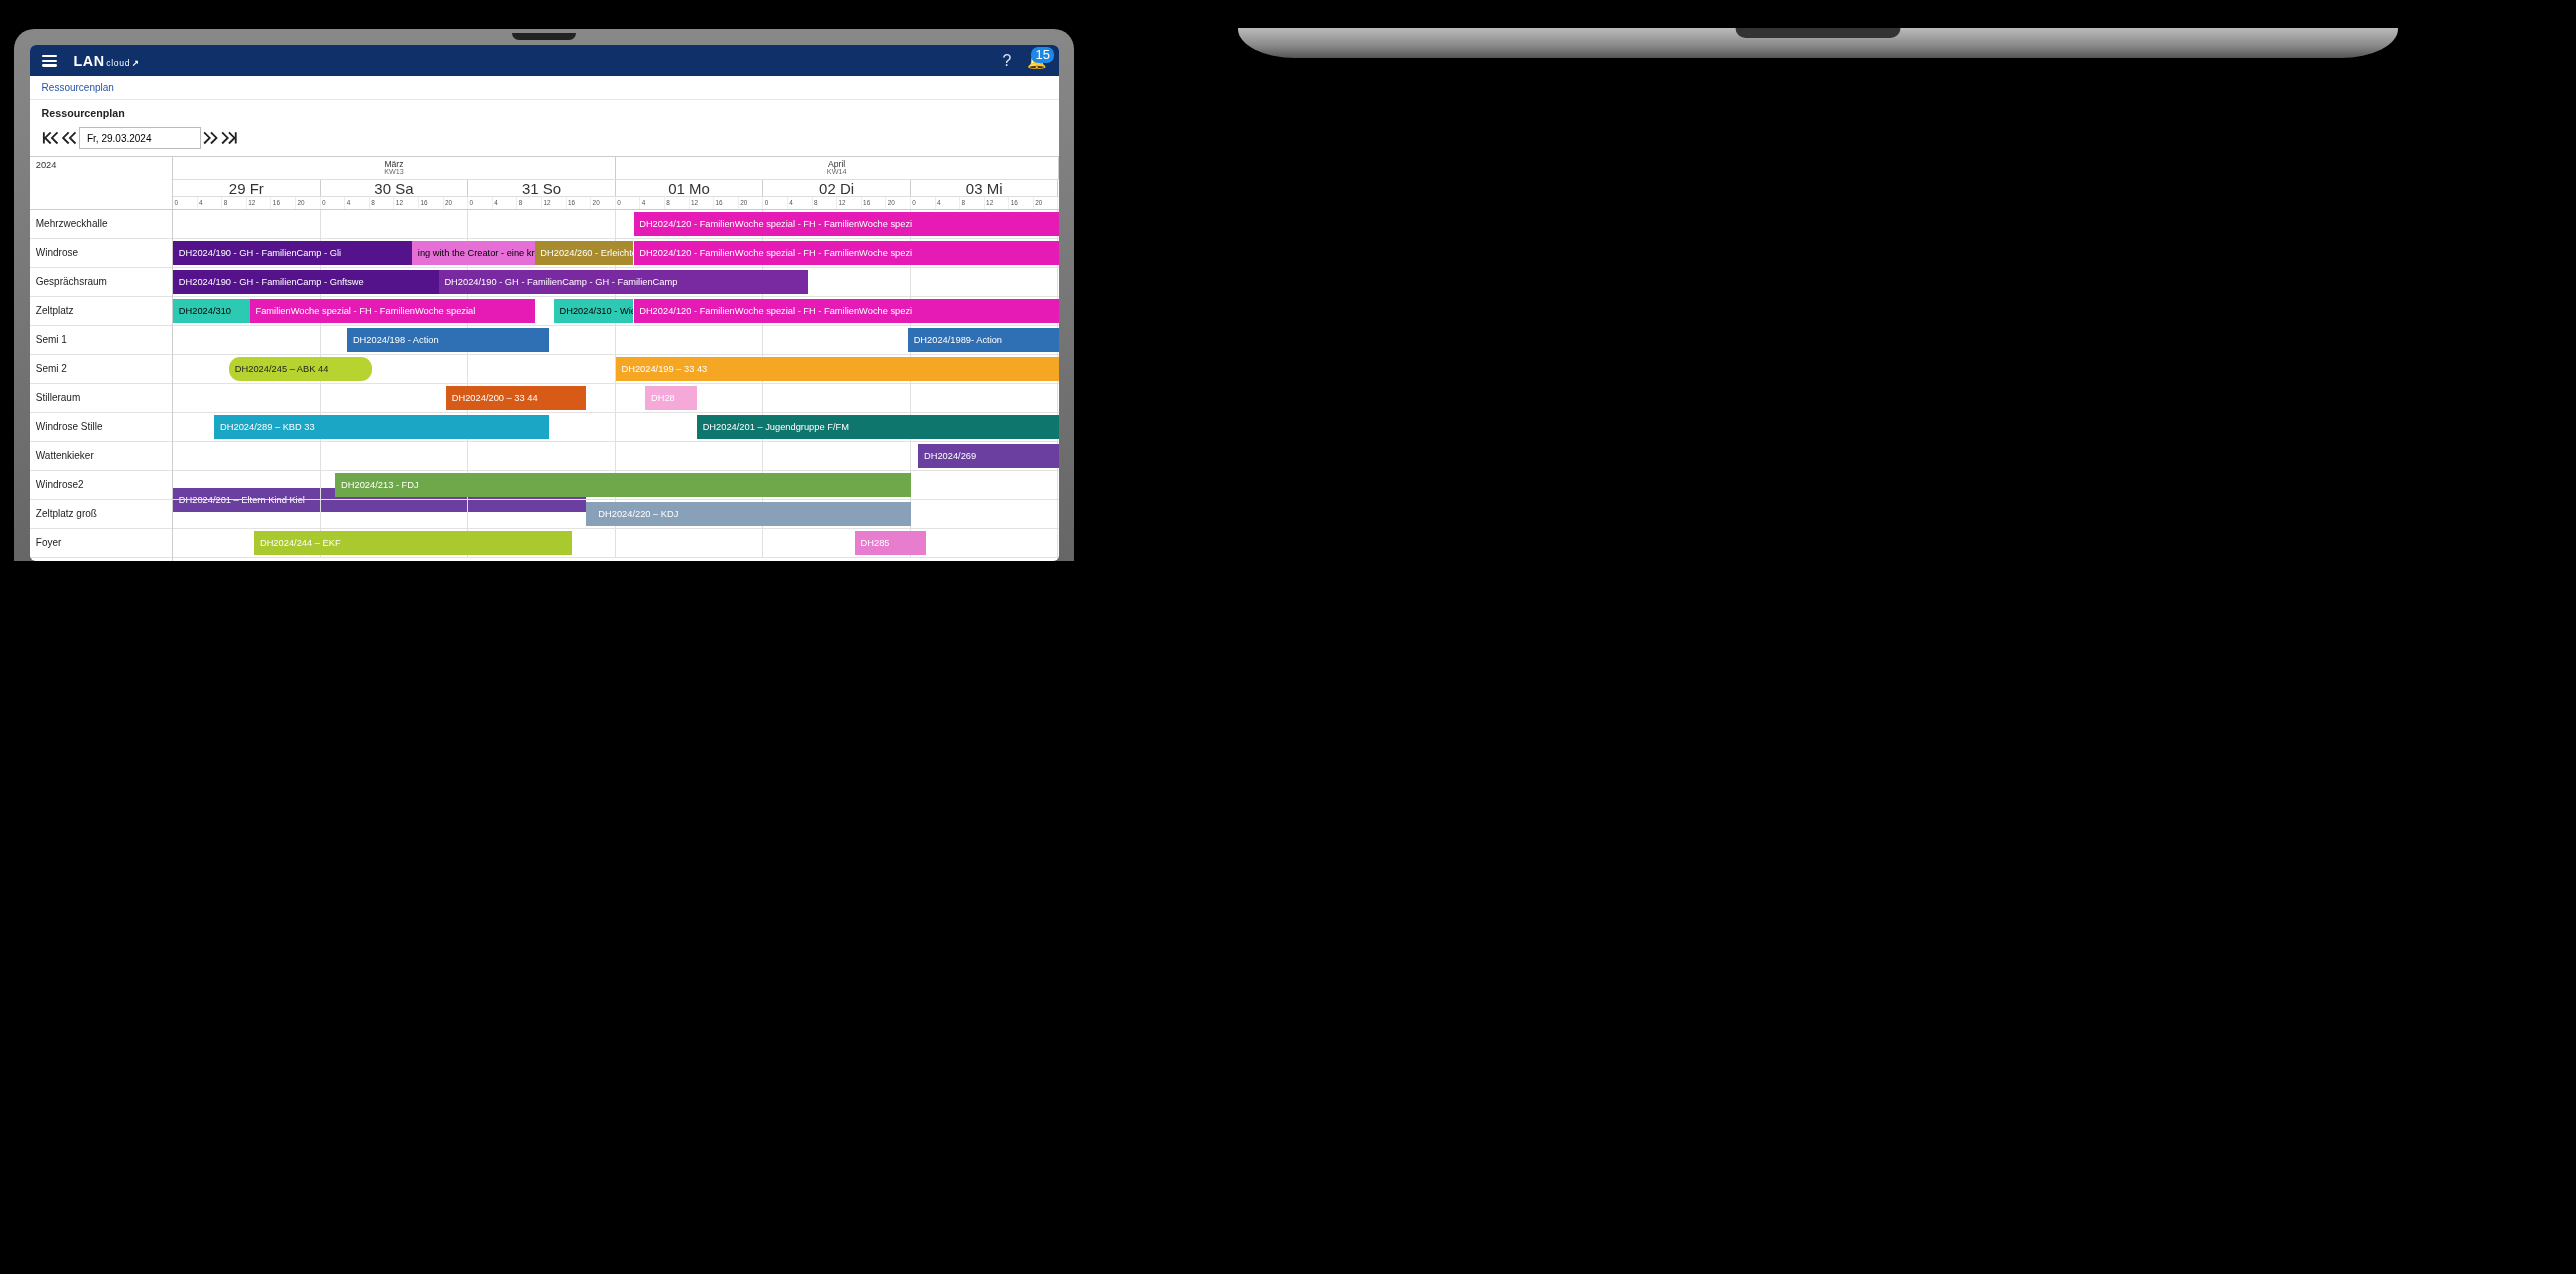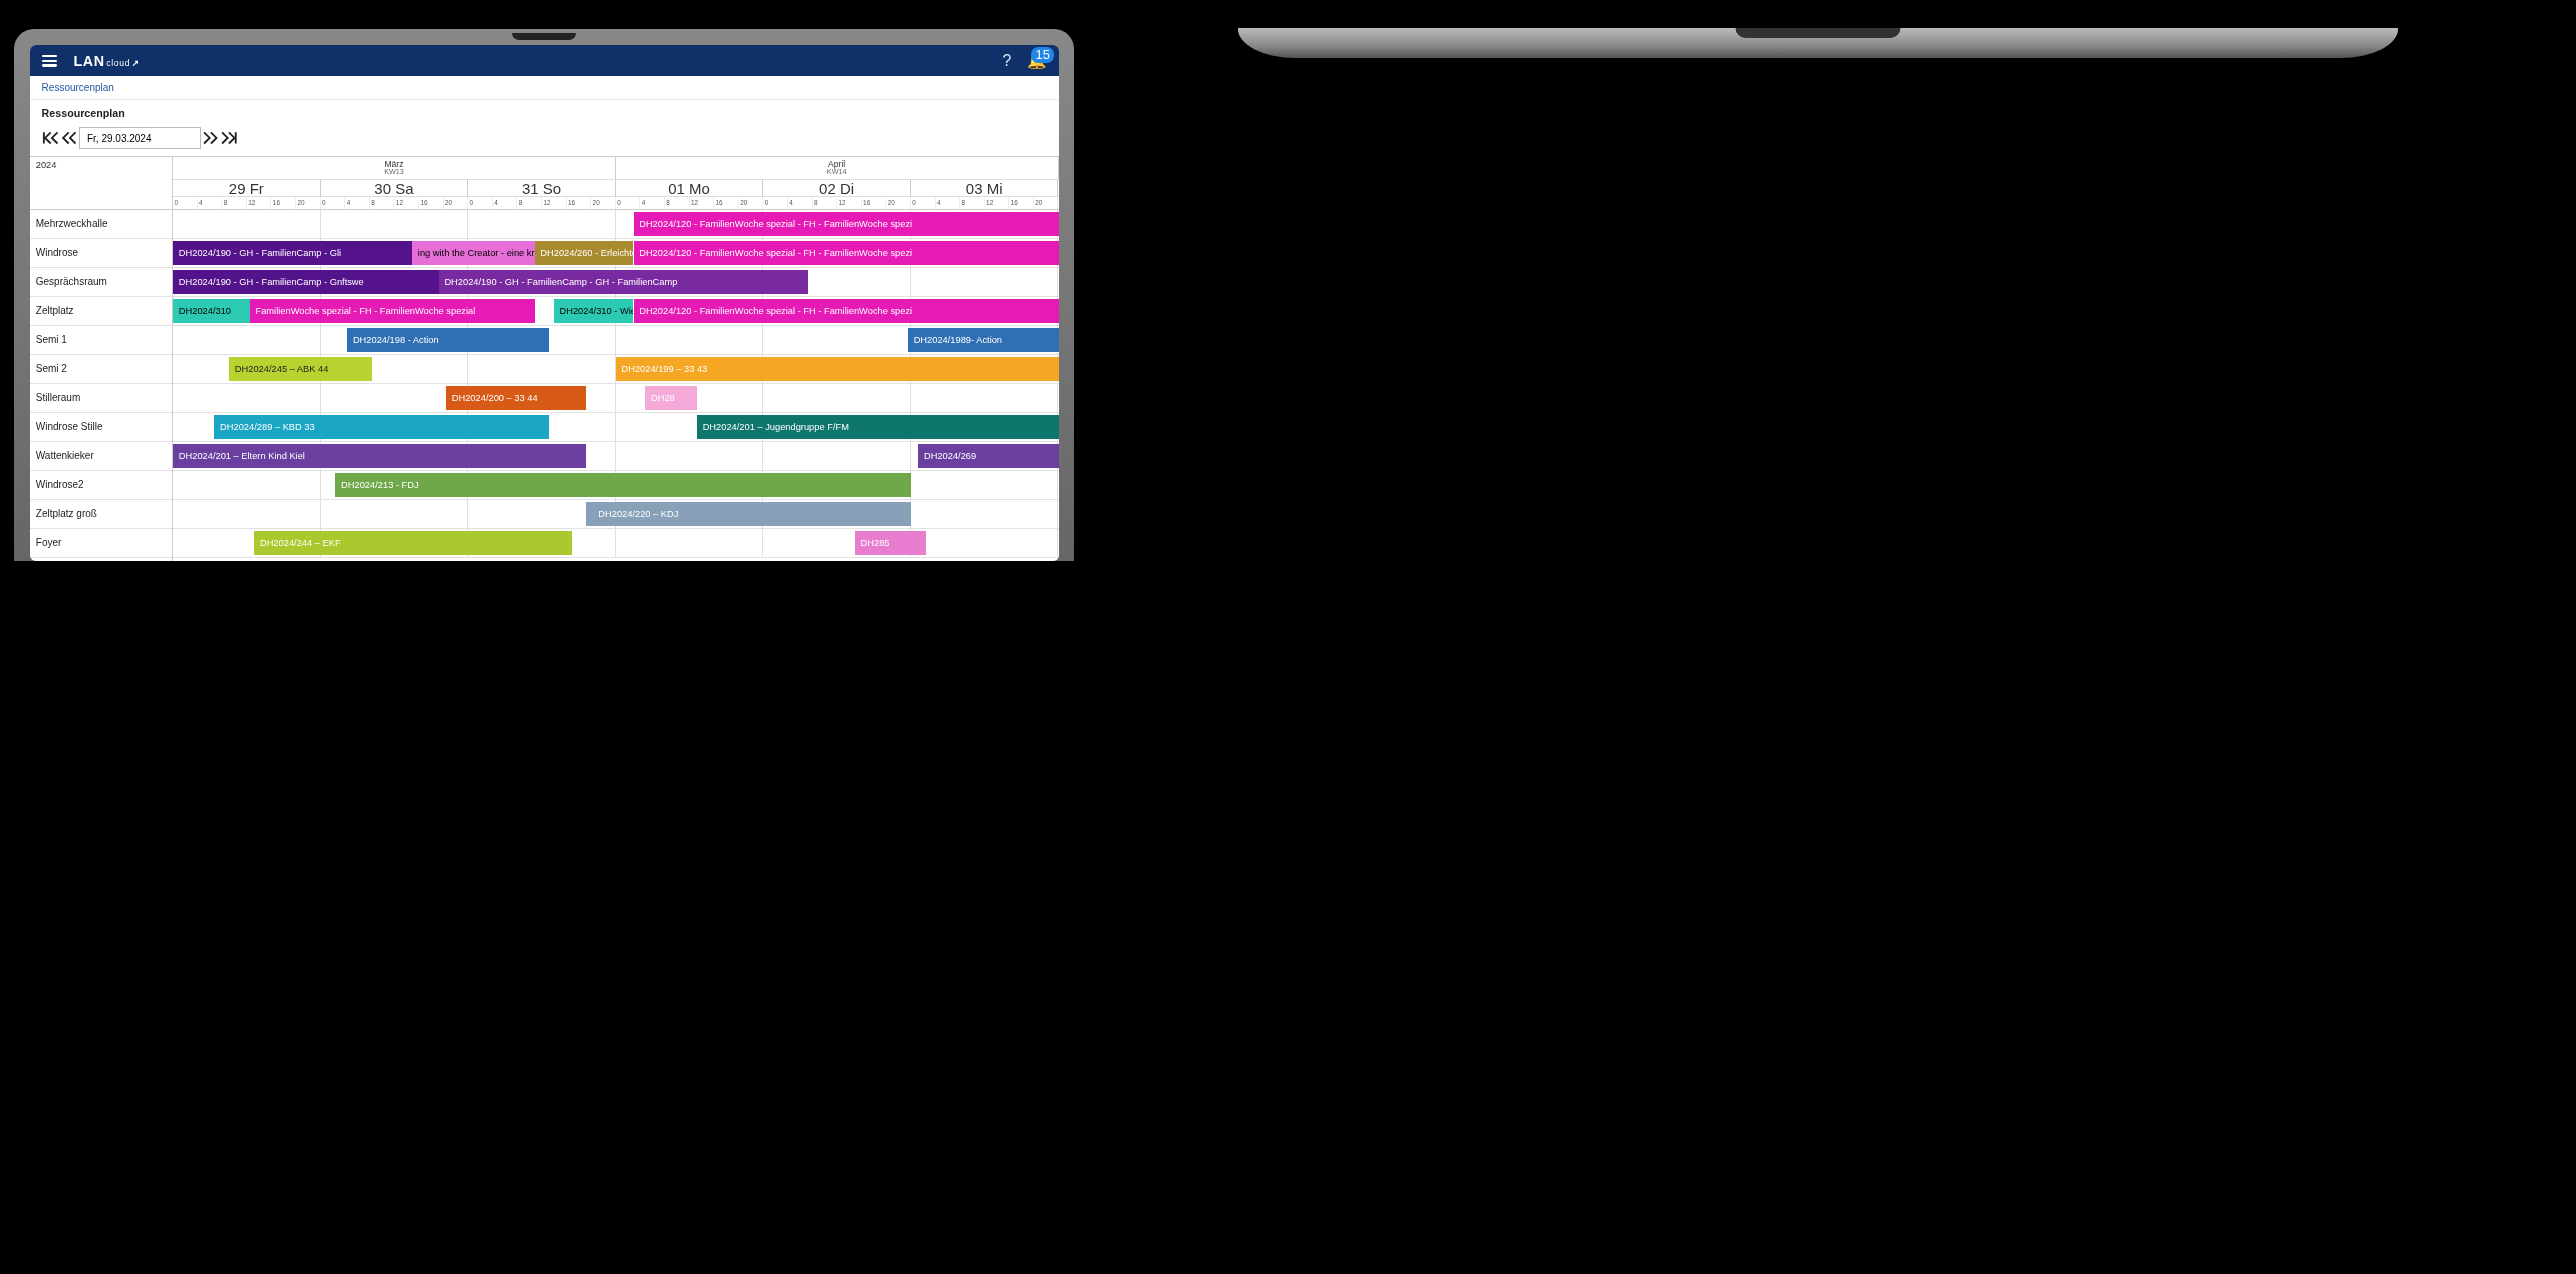--- a/index.html
+++ b/index.html
@@ -240,21 +240,21 @@
             </div>
             <div class="grid-row">
               <div class="daylines">
                 <div></div>
                 <div></div>
                 <div></div>
                 <div></div>
                 <div></div>
                 <div></div>
               </div>
-              <div class="bar" style="left: 6.33333%; width: 16.1667%; background: rgb(182, 211, 48); color: rgb(34, 34, 34);">DH2024/245 – ABK 44</div>
+              <div class="bar" style="left: 6.33333%; width: 16.1667%; background: rgb(182, 211, 48); color: rgb(34, 34, 34); border-radius: 11px;">DH2024/245 – ABK 44</div>
               <div class="bar" style="left: 50%; width: 53.3333%; background: rgb(245, 166, 35); color: rgb(255, 255, 255);">DH2024/199  –  33 43</div>
             </div>
             <div class="grid-row">
               <div class="daylines">
                 <div></div>
                 <div></div>
                 <div></div>
                 <div></div>
                 <div></div>
                 <div></div>
@@ -276,21 +276,21 @@
             </div>
             <div class="grid-row">
               <div class="daylines">
                 <div></div>
                 <div></div>
                 <div></div>
                 <div></div>
                 <div></div>
                 <div></div>
               </div>
-              <div class="bar" style="left: 0%; width: 46.6667%; background: rgb(106, 63, 160); color: rgb(255, 255, 255);">DH2024/201  –  Eltern  Kind Kiel</div>
+              <div class="bar" style="left: 0%; width: 46.6667%; background: rgb(106, 63, 160); color: rgb(255, 255, 255); margin-top: 44px;">DH2024/201  –  Eltern  Kind Kiel</div>
               <div class="bar" style="left: 84.1667%; width: 19.1667%; background: rgb(106, 63, 160); color: rgb(255, 255, 255);">DH2024/269</div>
             </div>
             <div class="grid-row">
               <div class="daylines">
                 <div></div>
                 <div></div>
                 <div></div>
                 <div></div>
                 <div></div>
                 <div></div>

